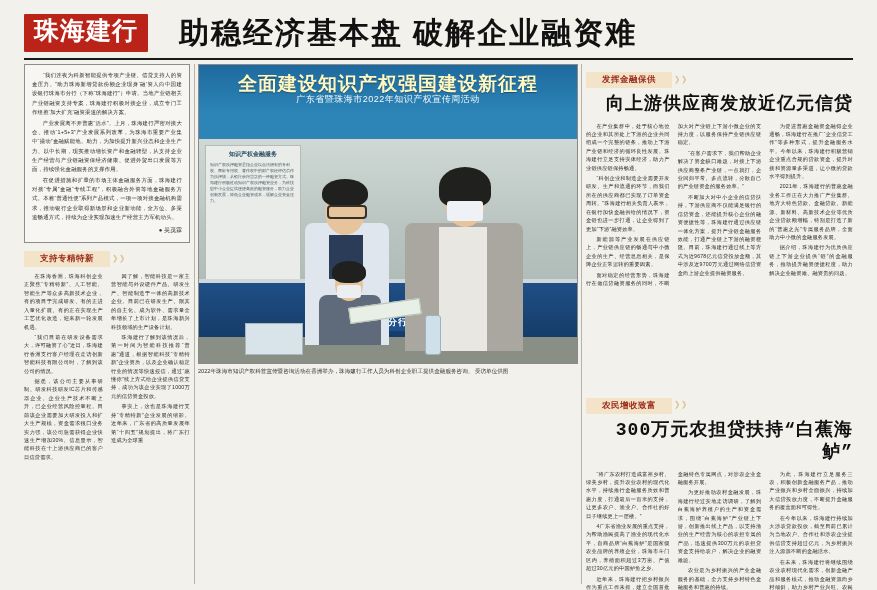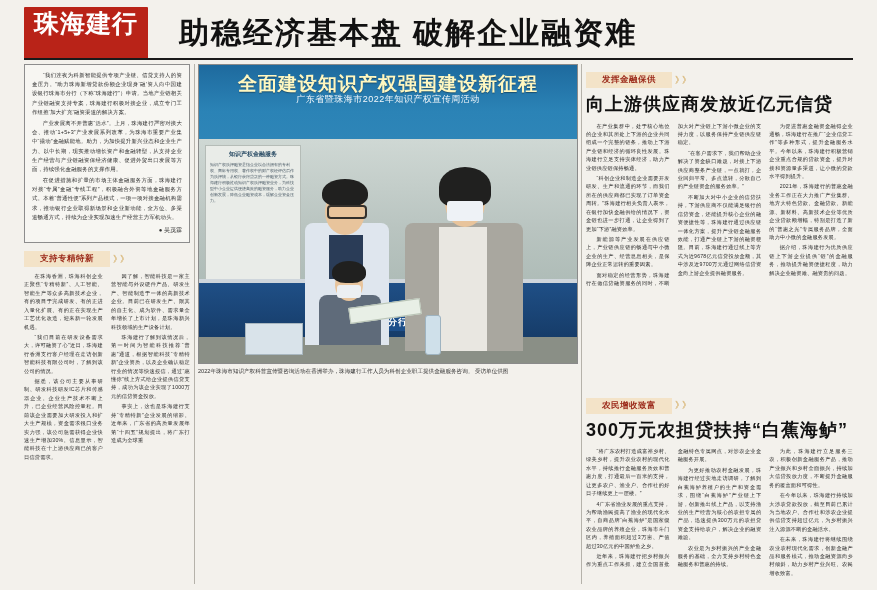--- a/index.html
+++ b/index.html
@@ -28,21 +28,21 @@
     display: flex;
     align-items: center;
   }
   .mast-badge {
     background: #b92318;
     color: #ffffff;
     font-family: "Liberation Sans", sans-serif;
     font-weight: bold;
     font-size: 25px;
     letter-spacing: 1px;
-    padding: 3px 10px 21px 10px;
+    padding: 3px 10px 8px 10px;
     line-height: 1.1;
     border-radius: 1px;
   }
   .mast-title {
     margin-left: 31px;
     color: #111111;
     font-family: "Liberation Sans", sans-serif;
     font-weight: bold;
     font-size: 30px;
     letter-spacing: 2px;
@@ -134,27 +134,28 @@
   }
   .sec-head .chev {
     display: inline-block;
     margin-left: 3px;
     color: #c8922e;
     font-size: 9px;
     line-height: 1;
     letter-spacing: -2px;
   }
   .sub-title {
-    font-family: Liberation Sans, sans-serif;
+    font-family: Liberation Mono, monospace;
     font-weight: bold;
     font-size: 16px;
     color: #111;
     letter-spacing: 1px;
     margin: 3px 0 6px 0;
     line-height: 1.25;
+    text-align: right;
   }
   .sub-title.big {
     font-size: 18px;
   }
   .two-col {
     column-count: 2;
     column-gap: 8px;
   }
   .three-col {
     column-count: 3;

